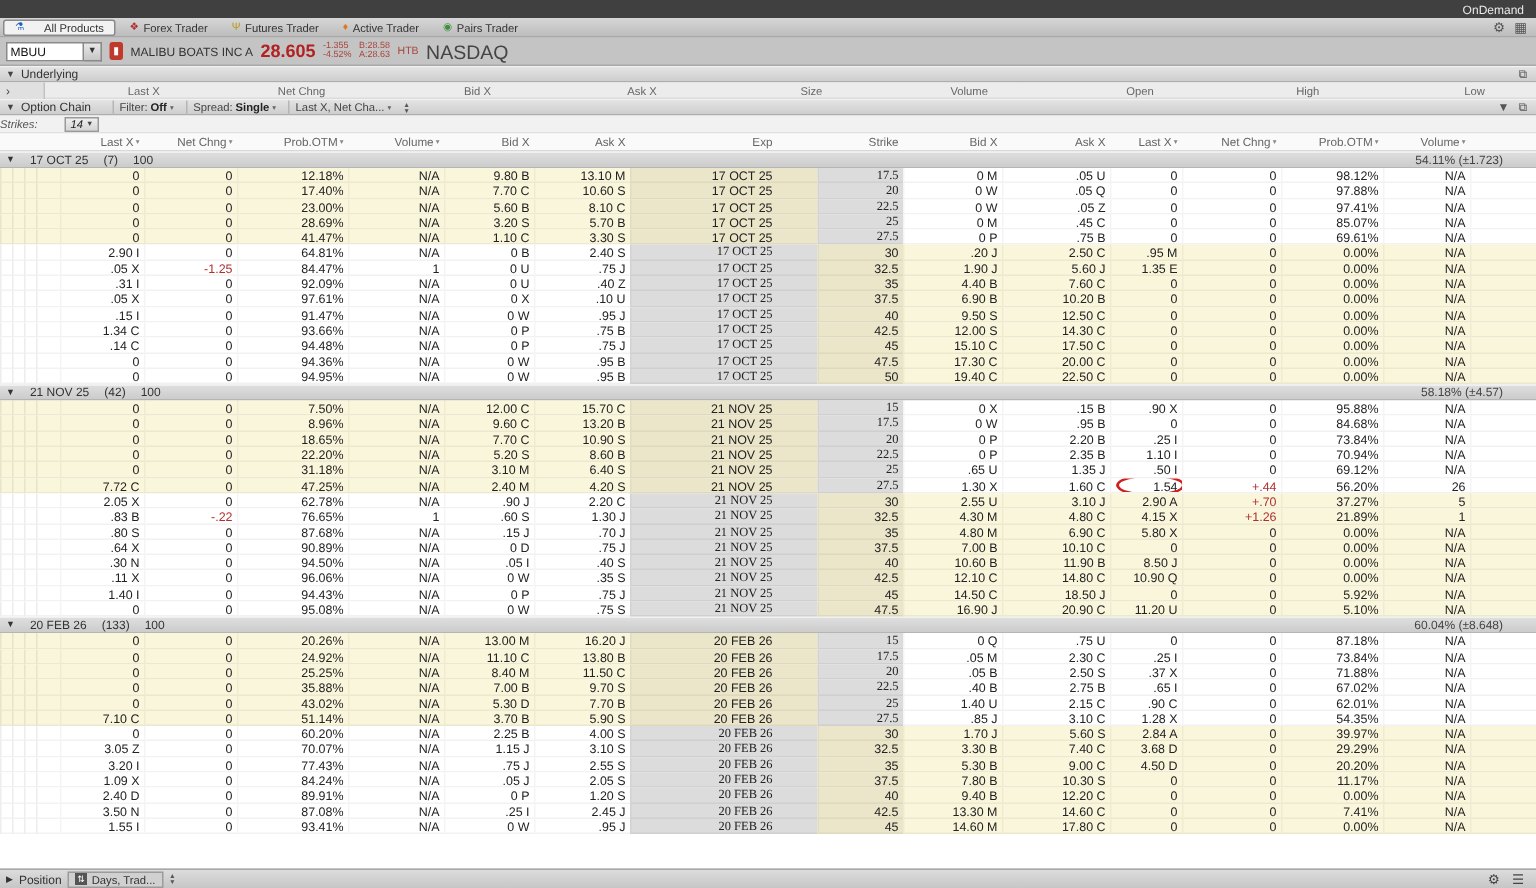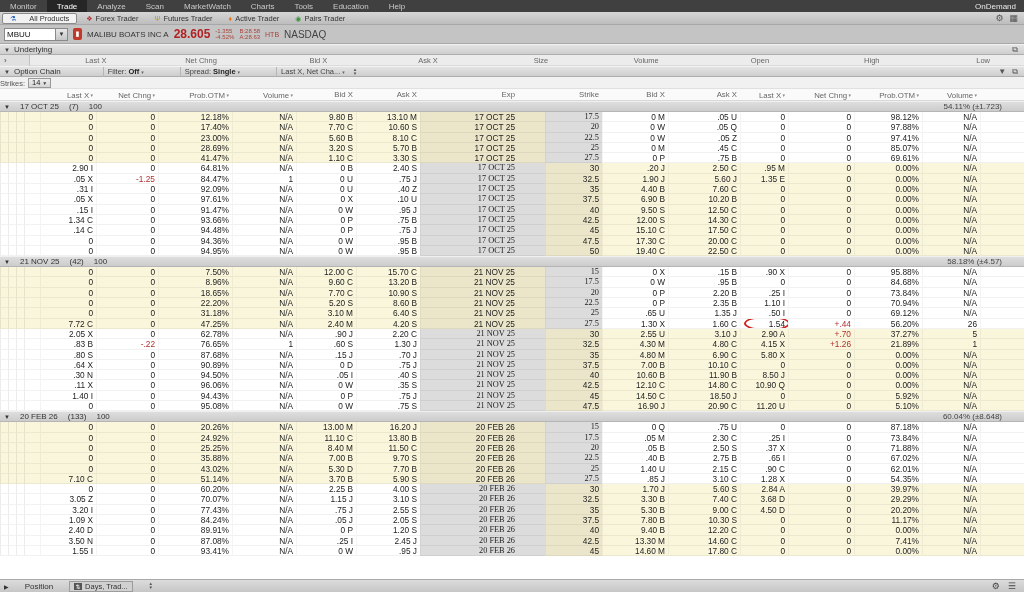--- a/index.html
+++ b/index.html
@@ -31,52 +31,52 @@
   .sym-input { width:52px; height:13px; background:#fff; border:1px solid #8a8a8a; font-size:8px;
                display:flex; align-items:center; padding:0 2px; color:#111; }
   .sym-dd { width:12px; height:13px; background:linear-gradient(#e8e8e8,#c6c6c6); border:1px solid #8a8a8a;
             border-left:none; font-size:6px; color:#333; display:flex; align-items:center; justify-content:center; }
   .sym-badge { width:9px; height:12px; background:#c0392b; border-radius:2px; display:flex; align-items:center;
                justify-content:center; color:#fff; font-size:7px; }
   .company { font-size:8px; color:#333; }
   .bigprice { font-size:12px; font-weight:bold; color:#b22222; }
   .stack { display:flex; flex-direction:column; font-size:6px; line-height:6.5px; color:#a8443c; }
   .htb { font-size:7px; color:#a8443c; }
-  .exch { font-size:10px; color:#444; }
+  .exch { font-size:13px; color:#444; }
 
   
   .secbar { height:11px; background:linear-gradient(#e3e3e3,#cecece); border-top:1px solid #f2f2f2;
             border-bottom:1px solid #adadad; display:flex; align-items:center; font-size:8px;
             color:#333; padding:0 4px; gap:4px; flex:0 0 auto; }
   .secbar .arrow { font-size:6px; color:#444; }
   .secbar .spacer { flex:1; }
   .secbar .ricon { color:#555; font-size:8px; padding-right:2px; }
   .chip { display:flex; align-items:center; gap:2px; padding:0 4px; height:10px; font-size:7.5px; color:#444;
-          border-left:1px solid #b5b5b5;margin-left:28px; }
+          border-left:1px solid #b5b5b5; }
   .chip b { color:#222; }
   .chip .dd { font-size:5px; color:#666; }
   .spin { display:flex; flex-direction:column; font-size:4.5px; line-height:4px; color:#555; }
 
   
   .und-wrap { display:flex; flex:0 0 auto; background:#fff; }
   .und-arrowbox { width:30px; background:#e0e0e0; border-right:1px solid #c2c2c2; display:flex;
                   align-items:center; justify-content:flex-start; padding-left:4px; font-size:8px; color:#444; }
   .und-grid { flex:1; }
   .und-row { display:grid; grid-template-columns:repeat(9,1fr); height:11px; align-items:center; }
   .und-row.hdr { background:#ececec; border-bottom:1px solid #dcdcdc; color:#666; font-size:7.5px; }
   .und-row.val { height:12px; font-size:8px; color:#222; }
   .und-cell { text-align:right; padding-right:34px; white-space:nowrap; }
   .red { color:#b03030; }
 
   
   .chain { flex:1; background:#fff; overflow:hidden; }
   .grouphdr { display:flex; height:12px; background:#f1f1f1; border-bottom:1px solid #e0e0e0;
               font-size:7.5px; color:#555; align-items:center; }
   .gh-calls { width:420px; text-align:center; }
-  .gh-mid { width:182px; display:flex; align-items:flex-end; gap:3px; }
+  .gh-mid { width:182px; display:flex; align-items:flex-start; gap:18px;font-style:italic; }
   .gh-puts { flex:1; text-align:center; }
   .strikes-dd { display:flex; align-items:center; gap:2px; background:linear-gradient(#efefef,#d5d5d5);
                 border:1px solid #999; padding:0 3px; height:10px; font-size:7.5px; color:#222; }
   .strikes-dd .dd { font-size:5px; color:#444; }
 
   .row { display:grid; grid-template-columns:8px 8px 8px 16px 56px 62px 74px 64px 60px 64px 125px 57px 66px 72px 48px 66px 68px 58px 44px;
          height:10.3px; line-height:10.3px; font-size:8.3px; }
   .row.colhdr { height:12px; line-height:12px; background:#fafafa; border-bottom:1px solid #d8d8d8;
                 color:#666; font-size:7.8px; }
   .cell { text-align:right; padding-right:3px; white-space:nowrap; overflow:hidden;
@@ -94,44 +94,33 @@
             padding:0 4px; gap:10px; }
   .sechdr .arrow { font-size:6px; }
   .sechdr .spacer { flex:1; }
   .sechdr .summary { padding-right:18px; color:#444; }
   .lastcell { position:relative; }
   .red-circle { position:absolute; right:-2px; top:-2.5px; width:46px; height:15px;
                 border:2.5px solid #cf1f1f; border-radius:50%; pointer-events:none; }
 
   
   .bottombar { height:13px; background:linear-gradient(#dcdcdc,#c6c6c6); border-top:1px solid #a8a8a8;
-               display:flex; align-items:center; font-size:8px; color:#333; padding:0 4px; gap:16px; flex:0 0 auto; }
+               display:flex; align-items:center; font-size:8px; color:#333; padding:0 4px; gap:4px; flex:0 0 auto; }
   .posbtn { display:flex; align-items:center; gap:3px; background:#d0d0d0; border:1px solid #9c9c9c;
             height:11px; padding:0 4px; font-size:7.5px; color:#333; }
   .posbtn .ic { background:#555; color:#fff; font-size:6px; width:8px; text-align:center; }
   .bottombar .spacer { flex:1; }
   .bottombar .ricons { display:flex; gap:8px; color:#444; font-size:9px; padding-right:4px; }
 </style>
 </head>
 <body>
 
 <div class="app">
 
   <div class="menubar">
-    <div id="menu-items" style="display:flex;">
-        <div class="mitem">Monitor</div>
-        <div class="mitem active">Trade</div>
-        <div class="mitem">Analyze</div>
-        <div class="mitem">Scan</div>
-        <div class="mitem">MarketWatch</div>
-        <div class="mitem">Charts</div>
-        <div class="mitem">Tools</div>
-        <div class="mitem">Education</div>
-        <div class="mitem">Help</div>
-      </div>
     <div class="spacer"></div>
     <div class="ondemand">OnDemand</div>
   </div>
 
   <div class="toolbar">
     <div id="toolbar-buttons" style="display:flex;align-items:center;">
         <div class="tbtn pressed">
           <span class="ticon" style="color: rgb(31, 95, 191);">⚗</span>
           <span>All Products</span>
         </div>

